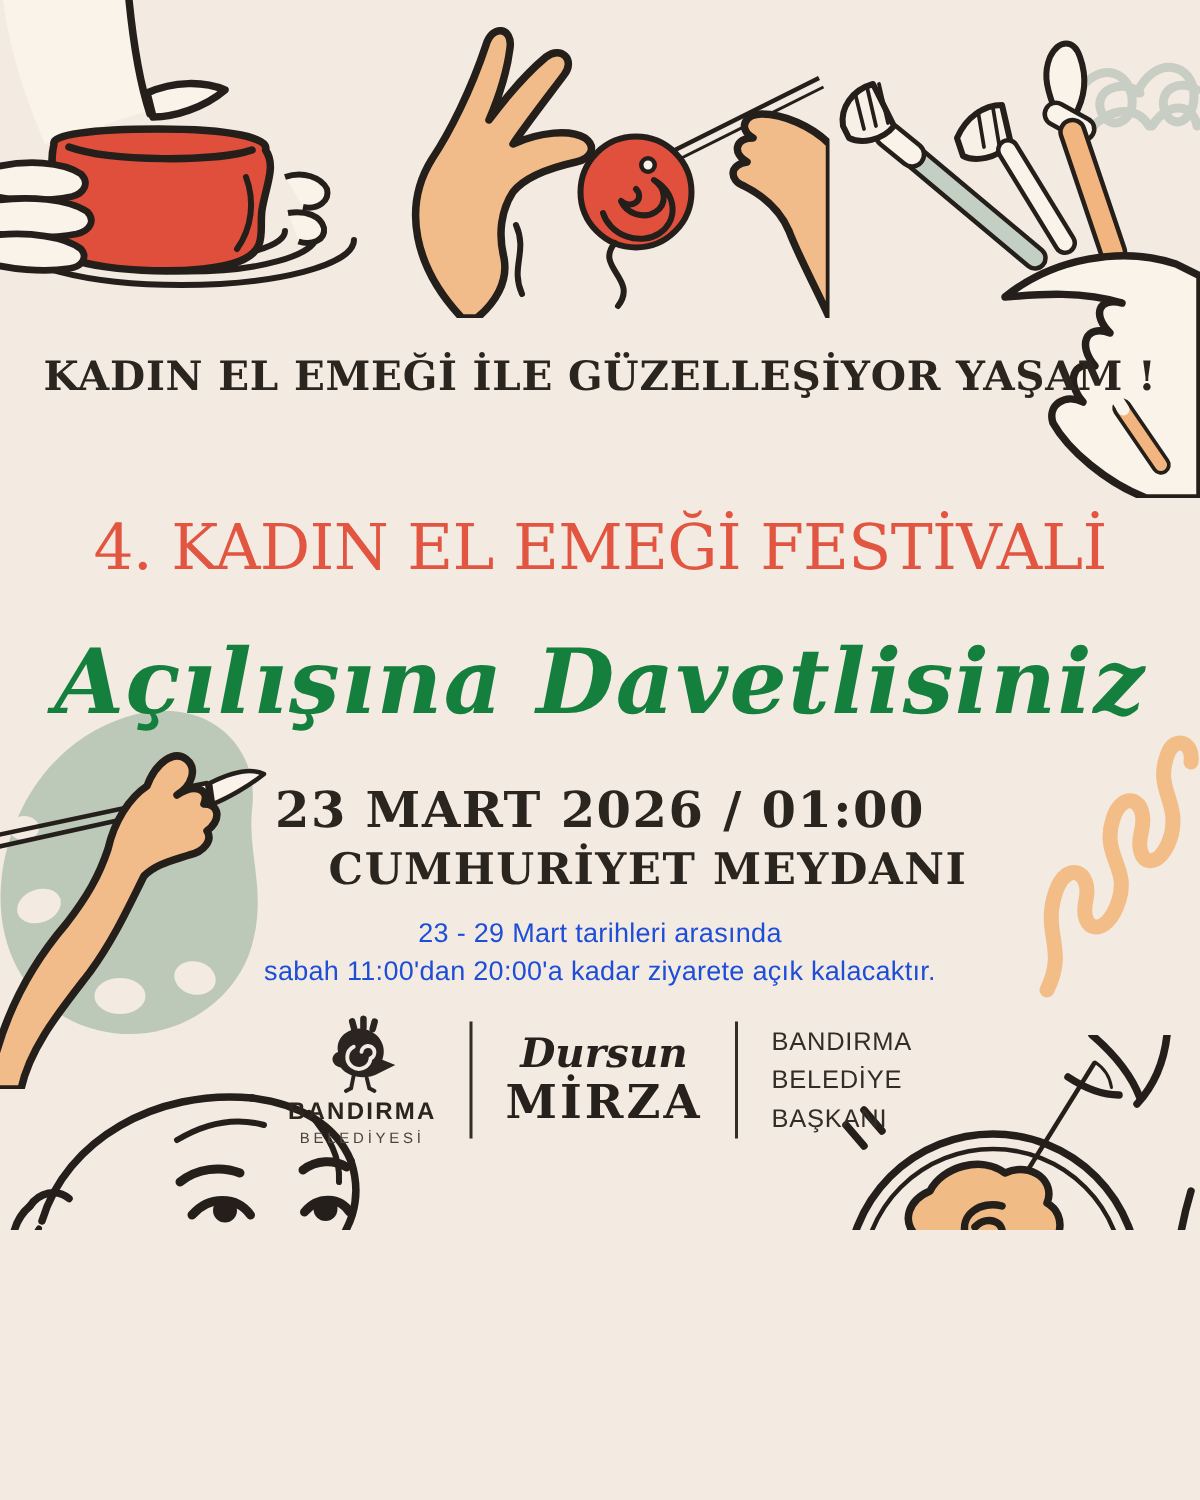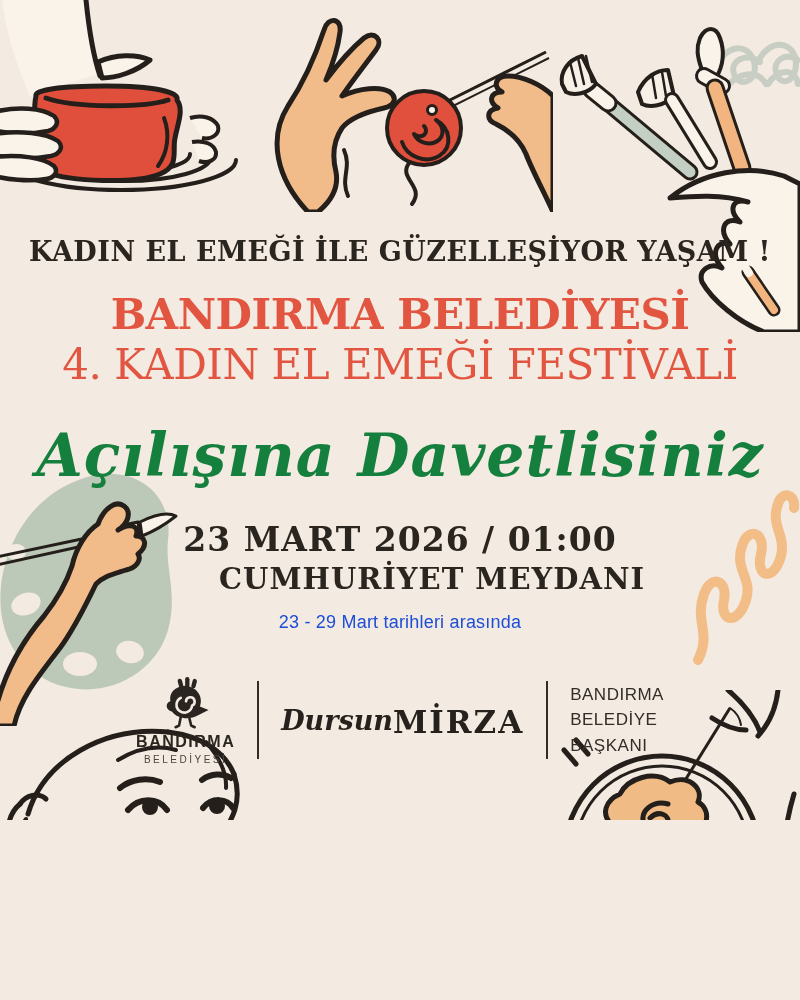--- a/index.html
+++ b/index.html
@@ -19,21 +19,21 @@
   .note{font-family:"Liberation Sans",sans-serif;color:#1d4ed8;font-size:18px;letter-spacing:.2px;}
   .note1{top:612px;} .note2{top:637px;}
   .logo-row{
     position:absolute;top:666px;left:0;width:100%;height:108px;
     display:flex;justify-content:center;align-items:center;gap:22px;
   }
   .muni{display:flex;flex-direction:column;align-items:center;line-height:1.1;}
   .muni .name{font-family:"Liberation Sans",sans-serif;font-weight:700;font-size:16px;letter-spacing:1.5px;color:#2b2520;margin-top:2px;}
   .muni .sub{font-family:"Liberation Sans",sans-serif;font-size:10px;letter-spacing:2.5px;color:#4a443d;margin-top:3px;}
   .vdiv{width:2px;height:78px;background:#332d27;}
-  .mayor{display:flex;align-items:center;line-height:1;}
+  .mayor{display:flex;flex-direction:column;align-items:center;line-height:1;}
   .mayor .first{font-style:italic;font-weight:700;font-size:27px;color:#26211d;}
   .mayor .last{font-weight:700;font-size:31px;letter-spacing:2px;color:#26211d;margin-top:4px;}
   .role{font-family:"Liberation Sans",sans-serif;font-size:17px;letter-spacing:.5px;color:#332d28;line-height:1.5;text-align:left;}
   svg .ln{fill:none;stroke:#241f1b;stroke-linecap:round;stroke-linejoin:round;}
 </style>
 </head>
 <body>
 
 <div class="poster">
 
@@ -195,26 +195,26 @@
     <path d="M176 156 C186 146 200 144 210 150 C202 160 188 163 176 156 Z" fill="#b7c1b0" stroke="#241f1b" stroke-width="4"></path>
     <path d="M185 210 C196 214 202 224 200 236 C190 232 184 222 185 210 Z" fill="#b7c1b0" stroke="#241f1b" stroke-width="4"></path>
     <path class="ln" stroke-width="5" d="M176 234 C186 248 188 266 178 280 C170 292 156 294 148 287"></path>
     <path class="ln" stroke-width="5" d="M118 310 C134 294 156 286 178 289"></path>
     <path class="ln" stroke-width="5" d="M200 310 C207 294 218 282 231 277"></path>
     <path class="ln" stroke-width="5" d="M0 244 C28 262 50 286 63 310"></path>
     <path class="ln" stroke-width="5" d="M0 282 C16 292 30 302 40 310"></path>
   </svg>
 
   <div class="txt tagline">KADIN EL EMEĞİ İLE GÜZELLEŞİYOR YAŞAM !</div>
-  <div class="txt title1">BANDIRMA BELEDİYESİ</div>
   <div class="txt title2">4. KADIN EL EMEĞİ FESTİVALİ</div>
   <div class="txt script">Açılışına Davetlisiniz</div>
   <div class="txt datetime">23 MART 2026 / 01:00</div>
   <div class="txt venue">CUMHURİYET MEYDANI</div>
   <div class="txt note note1">23 - 29 Mart tarihleri arasında</div>
+  <div class="txt note note2">sabah 11:00'dan 20:00'a kadar ziyarete açık kalacaktır.</div>
 
   <div class="logo-row">
     <div class="muni">
       <svg width="52" height="56" viewBox="0 0 60 64">
         <rect x="21" y="4" width="5" height="11" rx="2.5" fill="#2a2521" transform="rotate(-15 23 9)"></rect>
         <rect x="29" y="2" width="5" height="12" rx="2.5" fill="#2a2521"></rect>
         <rect x="37" y="4" width="5" height="11" rx="2.5" fill="#2a2521" transform="rotate(15 39 9)"></rect>
         <path d="M30 12 C18 12 10 20 12 30 C6 32 6 40 14 42 C20 50 34 52 44 46 L56 40 L46 36 C50 26 44 14 30 12 Z" fill="#2a2521"></path>
         <path d="M30 30 a5 5 0 1 1 7 5 a9 9 0 1 1 -13 -9" fill="none" stroke="#f3eae1" stroke-width="3" stroke-linecap="round"></path>
         <path d="M24 48 L22 58 M22 58 L18 60 M34 50 L36 58 M36 58 L40 60" stroke="#2a2521" stroke-width="3" fill="none" stroke-linecap="round"></path>

